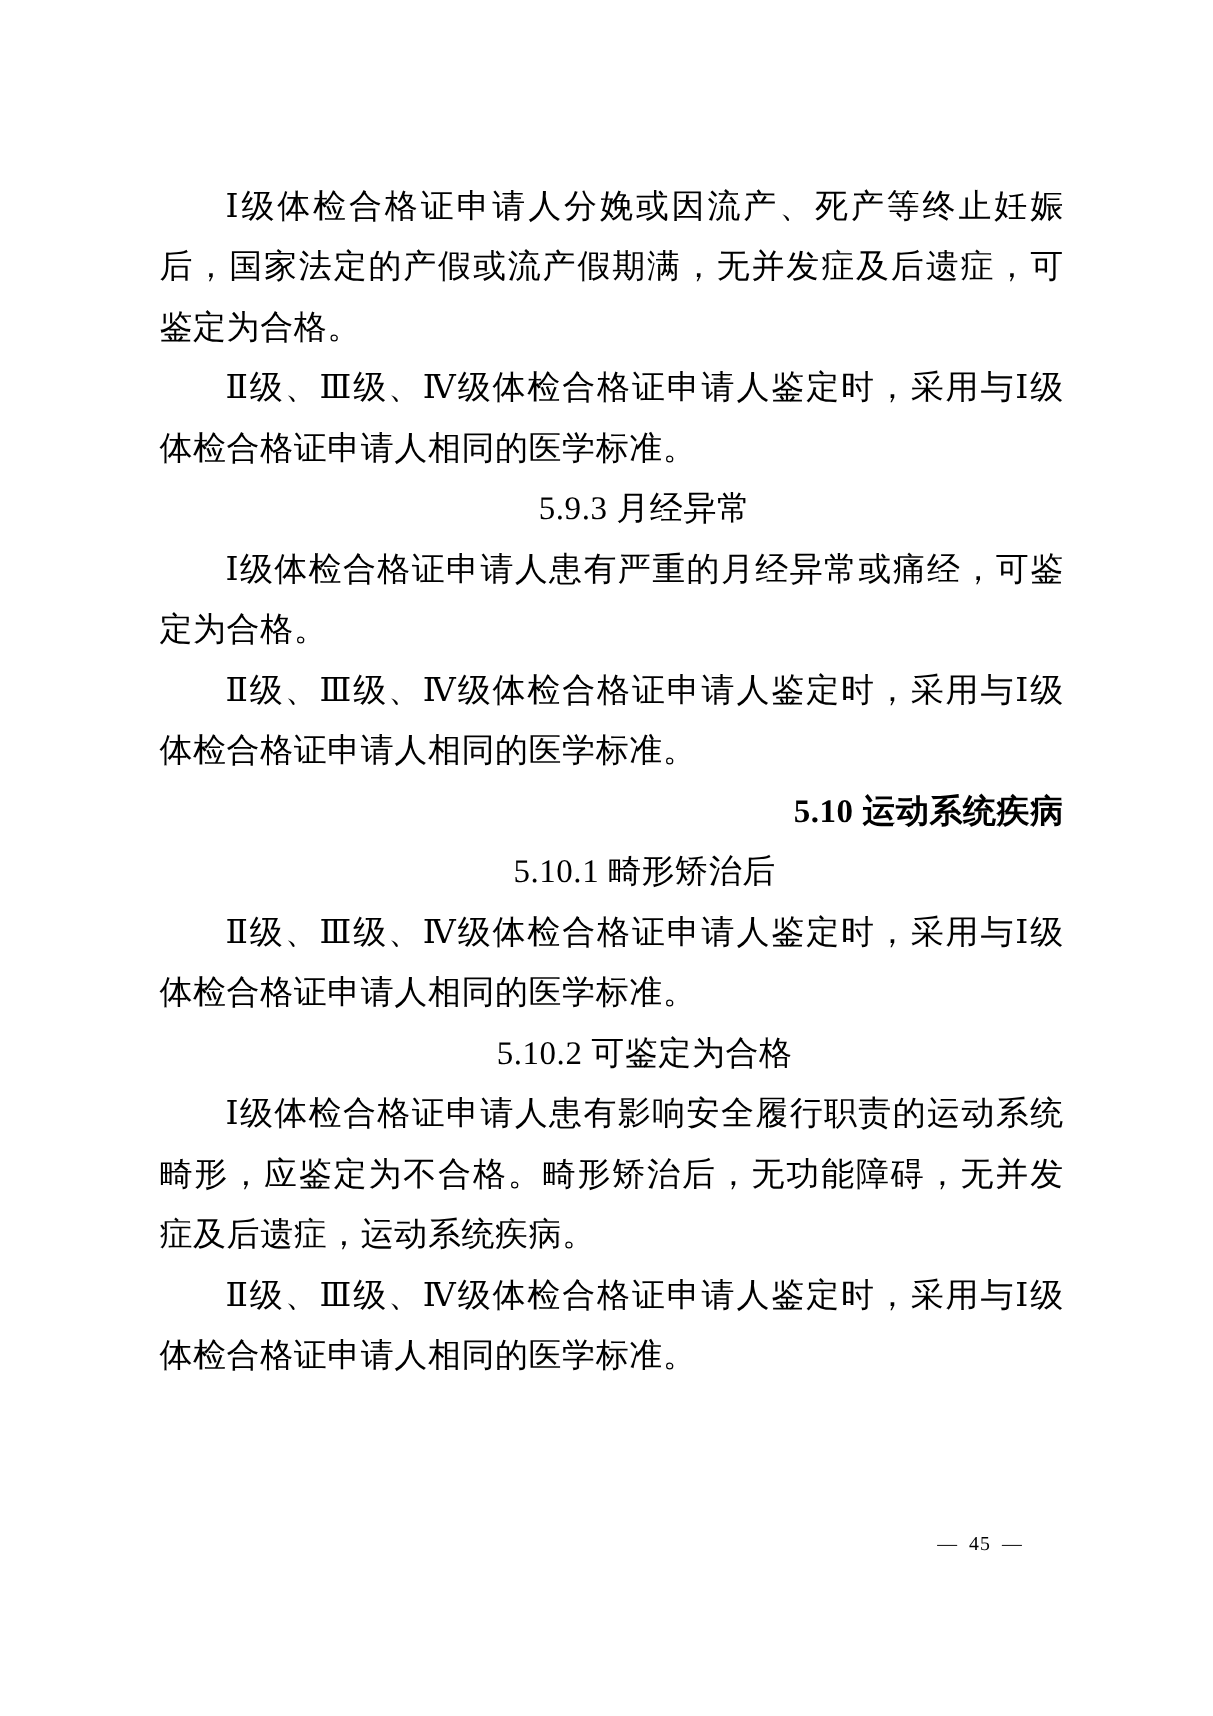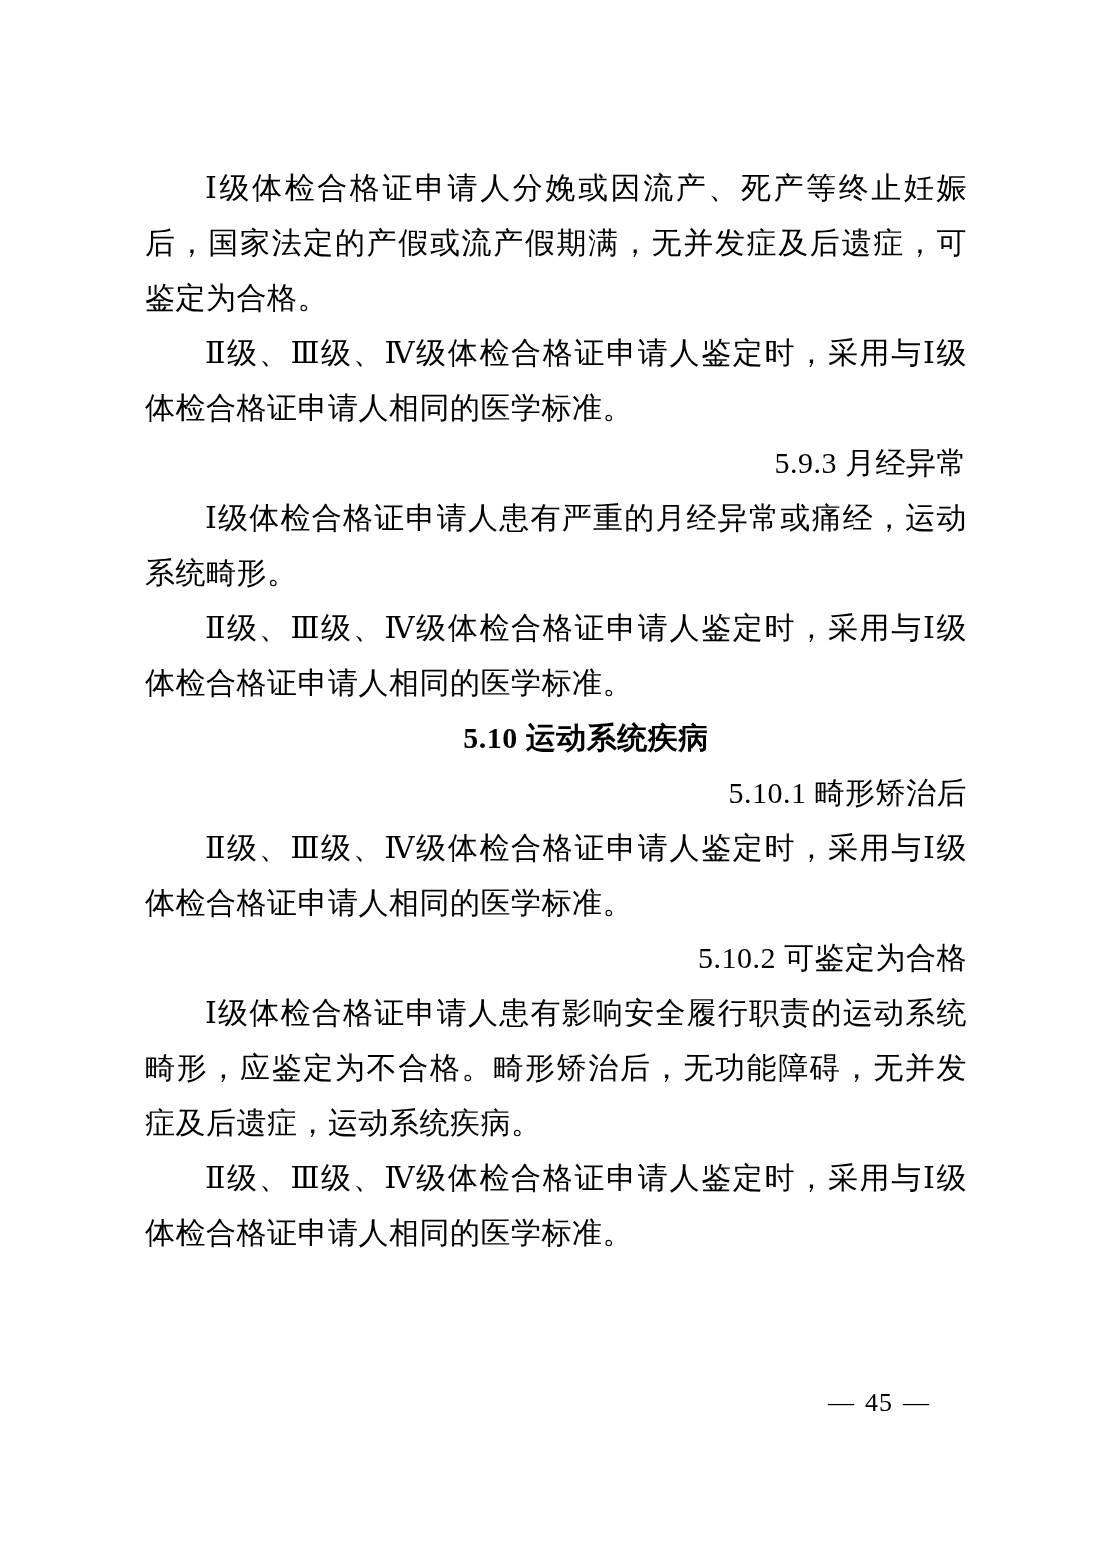--- a/index.html
+++ b/index.html
@@ -26,52 +26,52 @@
     margin: 0;
     font-size: 30px;
     line-height: 55px;
     letter-spacing: 0.5px;
     text-indent: 2em;
     text-align: justify;
     text-justify: inter-character;
     word-break: break-all;
   }
   .para.heading {
-    text-align: right;
+    text-align: center;
     font-weight: normal;
   }
   .para.heading-bold {
-    text-align: center;
+    text-align: right;
     font-weight: bold;
   }
   .footer {
     position: absolute;
     top: 1388px;
     right: 163px;
-    font-size: 26px;
+    font-size: 18px;
     line-height: 30px;
     letter-spacing: 1px;
     white-space: nowrap;
   }
   .footer .dash {
     display: inline-block;
     margin: 0 10px;
   }
 </style>
 </head>
 <body>
 
 <div class="page">
 
   <main class="content">
 
   <p class="para ">Ⅰ级体检合格证申请人分娩或因流产、死产等终止妊娠后，国家法定的产假或流产假期满，无并发症及后遗症，可鉴定为合格。</p>
       <p class="para ">Ⅱ级、Ⅲ级、Ⅳ级体检合格证申请人鉴定时，采用与Ⅰ级体检合格证申请人相同的医学标准。</p>
       <p class="para heading">5.9.3 月经异常</p>
-      <p class="para ">Ⅰ级体检合格证申请人患有严重的月经异常或痛经，运动系统畸形。</p>
+      <p class="para ">Ⅰ级体检合格证申请人患有严重的月经异常或痛经，可鉴定为合格。</p>
       <p class="para ">Ⅱ级、Ⅲ级、Ⅳ级体检合格证申请人鉴定时，采用与Ⅰ级体检合格证申请人相同的医学标准。</p>
       <p class="para heading-bold">5.10 运动系统疾病</p>
       <p class="para heading">5.10.1 畸形矫治后</p>
       <p class="para ">Ⅱ级、Ⅲ级、Ⅳ级体检合格证申请人鉴定时，采用与Ⅰ级体检合格证申请人相同的医学标准。</p>
       <p class="para heading">5.10.2 可鉴定为合格</p>
       <p class="para ">Ⅰ级体检合格证申请人患有影响安全履行职责的运动系统畸形，应鉴定为不合格。畸形矫治后，无功能障碍，无并发症及后遗症，运动系统疾病。</p>
       <p class="para ">Ⅱ级、Ⅲ级、Ⅳ级体检合格证申请人鉴定时，采用与Ⅰ级体检合格证申请人相同的医学标准。</p>
     </main>
 
   <div class="footer">

